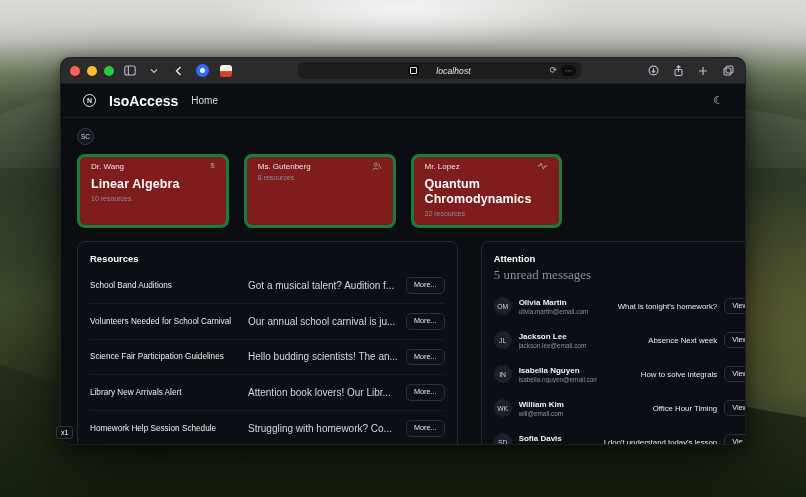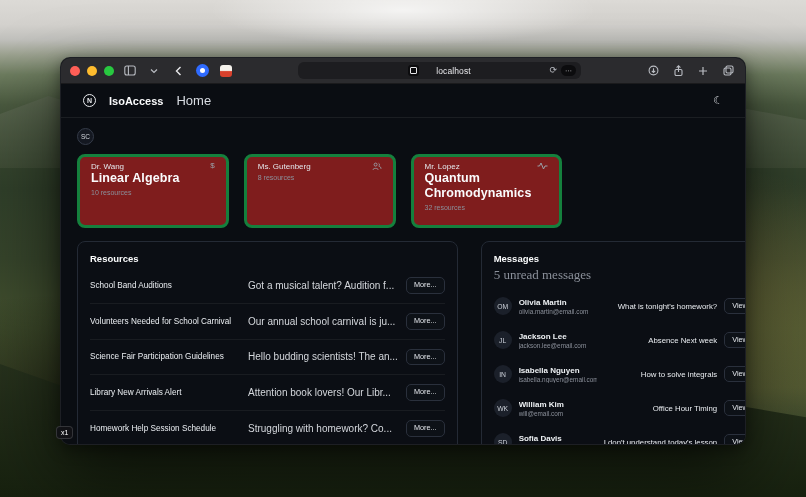--- a/index.html
+++ b/index.html
@@ -46,54 +46,54 @@
   .tb-icon { width:16px; height:14px; display:flex; align-items:center; justify-content:center; color:#b9bcc2; flex:0 0 auto; }
   .tb-icon svg { display:block; }
   .ext-blue { width:13px; height:13px; border-radius:50%; background:#2f6bff; display:flex; align-items:center; justify-content:center; }
   .ext-blue::after{ content:""; width:5px; height:5px; border-radius:50%; background:#fff; }
   .ext-color { width:12px; height:12px; border-radius:3px; background:linear-gradient(180deg,#f5f2ec 45%,#d8402c 55%); }
   .tb-center { flex:1; display:flex; justify-content:center; }
   .addressbar {
     position:relative; width:283px; height:17px; background:#1d1d20; border-radius:6px;
     display:flex; align-items:center; justify-content:center; color:#e7e7ea;
   }
-  .addr-group { display:flex; align-items:center; gap:17px; }
+  .addr-group { display:flex; align-items:center; gap:17px;font-style:italic; }
   .site-badge { width:11px; height:11px; border-radius:3px; background:#0c0c0e; display:flex; align-items:center; justify-content:center; }
   .site-badge::after{ content:""; width:5px; height:5px; border:1px solid #e6e6e8; border-radius:1px; }
   .addr-text { font-size:8.5px; letter-spacing:.1px; }
   .addr-right { position:absolute; right:5px; top:0; bottom:0; display:flex; align-items:center; gap:4px; }
   .refresh { font-size:9px; color:#b9bcc2; line-height:1; }
   .more-pill { background:#0c0c0e; color:#d5d5d8; border-radius:7px; font-size:7px; line-height:1; padding:2px 4px; }
   .tb-right { display:flex; gap:9px; align-items:center; }
 
   
   .page { height:362px; background:#0a0d12; color:#f2f4f7; display:flex; flex-direction:column; overflow:hidden; }
   .appnav {
     height:34px; flex:0 0 auto; display:flex; align-items:center; gap:13px;
     padding:0 22px; border-bottom:1px solid rgba(255,255,255,.07);
   }
   .logo { width:13px; height:13px; border-radius:50%; border:1.2px solid #e9ebee; display:flex; align-items:center; justify-content:center; font-size:7px; font-weight:bold; color:#e9ebee; }
-  .brand { font-size:11px; font-weight:bold; color:#fafbfc; }
-  .nav-link { font-size:13px; color:#d9dde3; }
+  .brand { font-size:14px; font-weight:bold; color:#fafbfc; }
+  .nav-link { font-size:10px; color:#d9dde3; }
   .nav-spacer { flex:1; }
   .theme-toggle { font-size:11px; color:#e4e7eb; cursor:pointer; }
 
   .main { flex:1; padding:10px 16px 0 16px; overflow:hidden; }
   .avatar-sc {
     width:17px; height:17px; border-radius:50%; background:#141821; border:1px solid #343b48;
     display:flex; align-items:center; justify-content:center; font-size:6.5px; color:#d4d8df;
   }
 
   .cards { margin-top:9px; display:grid; grid-template-columns:repeat(4,1fr); gap:15px; }
   .card { border:3px solid #15803d; border-radius:8px; background:#7f1d1d; padding:5px 11px; min-height:74px; }
   .card-top { display:flex; align-items:flex-start; justify-content:space-between; }
   .teacher { font-size:8px; color:#e3e6ea; }
   .card-icon { color:#9aa0a8; font-size:8px; line-height:1; }
   .card-icon svg { display:block; }
-  .card-title { font-size:12.5px; font-weight:bold; color:#fbfcfd; line-height:1.18; letter-spacing:.1px; }
+  .card-title { margin-top:6px; font-size:12.5px; font-weight:bold; color:#fbfcfd; line-height:1.18; letter-spacing:.1px; }
   .card-sub { margin-top:3px; font-size:7px; color:#8b909a; }
 
   .panels { margin-top:13px; display:grid; grid-template-columns:1.38fr 1fr; gap:23px; align-items:start; }
   .panel { border:1px solid #242a35; border-radius:8px; background:#0b0e14; padding:11px 12px 6px 12px; }
   .panel-title { font-size:9.5px; font-weight:bold; color:#fbfcfd; }
   .panel-sub { font-size:13px; color:#8b909a; margin-top:3px;font-family:Liberation Serif, serif; }
 
   .res-list { margin-top:4px; }
   .res-row {
     display:flex; align-items:center; gap:8px; padding:9px 0;
@@ -281,21 +281,21 @@
             <div class="res-row">
               <div class="res-title">Homework Help Session Schedule</div>
               <div class="res-preview">Struggling with homework? Co...</div>
               <button class="btn">More...</button>
             </div>
 
           </div>
         </div>
 
         <div class="panel">
-          <div class="panel-title">Messages</div>
+          <div class="panel-title">Attention</div>
           <div class="panel-sub">5 unread messages</div>
           <div class="msg-list">
             <div class="msg-row">
               <span class="msg-avatar">OM</span>
               <span class="msg-id">
                 <div class="msg-name">Olivia Martin</div>
                 <div class="msg-email">olivia.martin@email.com</div>
               </span>
               <span class="msg-subject">What is tonight's homework?</span>
               <button class="btn">View</button>

